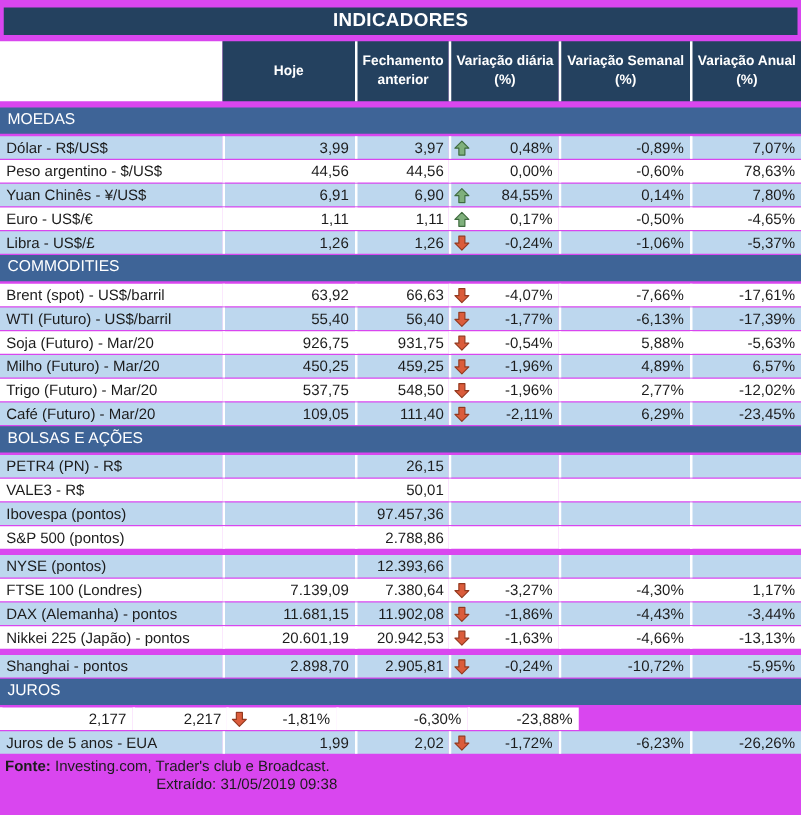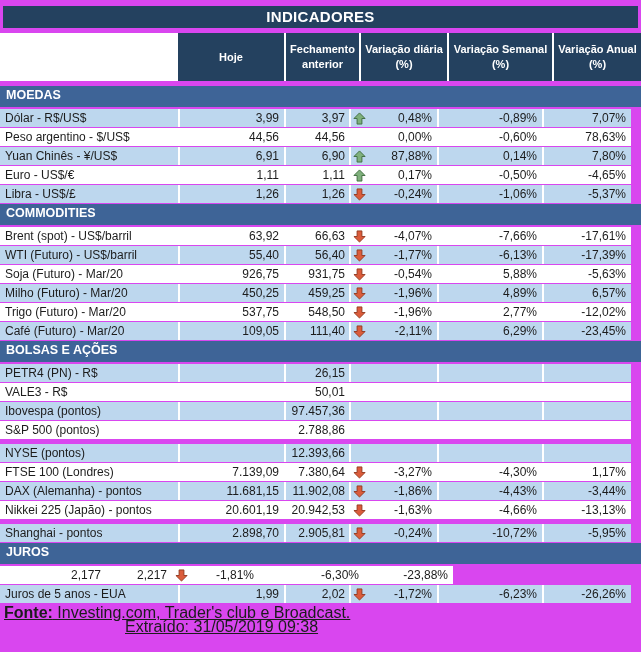--- a/index.html
+++ b/index.html
@@ -21,40 +21,40 @@
   .hcell{
     background:var(--navy);color:#fff;font-weight:bold;font-size:11px;line-height:1.35;
     display:flex;align-items:center;justify-content:center;text-align:center;
     border-left:2px solid #fff;padding:2px 3px;
   }
   .hcell:nth-child(2){border-left:none;}
   .w-hoje{width:106px;} .w-fech{width:75px;} .w-diaria{width:88px;}
   .w-semanal{width:105px;} .w-anual{width:89px;}
 
   .band{
-    height:21px;background:var(--band);color:#fff;font-weight:bold;font-size:12.5px;
+    height:21px;background:var(--band);color:#fff;font-weight:normal;font-size:12.5px;
     padding:2px 0 0 6px;margin-bottom:2px;
   }
   .rows{}
 
   .row{display:flex;height:18px;margin-bottom:1px;font-size:12px;line-height:18px;}
   .row.shaded .cell{background:var(--stripe);}
   .row.gap-before{margin-top:5px;}
   .cell{background:#fff;overflow:hidden;white-space:nowrap;}
   .cell.label{width:178px;padding-left:5px;text-align:left;}
   .cell.num{text-align:right;padding-right:5px;border-left:2px solid #fff;}
   .cell.hoje{width:106px;}
-  .cell.fech{width:65px;padding-right:4px;}
+  .cell.fech{width:75px;padding-right:4px;}
   .cell.diaria{width:88px;display:flex;align-items:center;padding-left:2px;}
   .cell.diaria .arrow{width:15px;display:flex;align-items:center;}
   .cell.diaria .val{flex:1;text-align:right;}
   .cell.semanal{width:105px;}
   .cell.anual{width:89px;padding-left:20px;}
 
-  .footer{margin-top:3px;font-size:16px;line-height:14px;text-decoration:underline;}
+  .footer{margin-top:3px;font-size:12px;line-height:14px;}
   .footer .fonte-line{padding-left:4px;}
   .footer .fonte-line b{font-weight:bold;}
   .footer .extraido{padding-left:125px;}
 </style>
 </head>
 <body>
 
 <div class="sheet">
 
   <div class="title-bar">INDICADORES</div>
@@ -103,21 +103,21 @@
   <div class="row shaded">
     <div class="cell label">Yuan Chinês - ¥/US$</div>
     <div class="cell num hoje">6,91</div>
     <div class="cell num fech">6,90</div>
     <div class="cell num diaria">
       <span class="arrow">
                 <svg viewBox="0 0 14 14" width="13" height="13" aria-hidden="true">
                   <path d="M7 1 L13 7 H9.6 V13 H4.4 V7 H1 Z" fill="#7FB07C" stroke="#3E6B3E" stroke-width="1" stroke-linejoin="round"></path>
                 </svg>
               </span>
-      <span class="val">87,88%</span>
+      <span class="val">84,55%</span>
     </div>
     <div class="cell num semanal">0,14%</div>
     <div class="cell num anual">7,80%</div>
   </div>
 
   <div class="row">
     <div class="cell label">Euro - US$/€</div>
     <div class="cell num hoje">1,11</div>
     <div class="cell num fech">1,11</div>
     <div class="cell num diaria">

